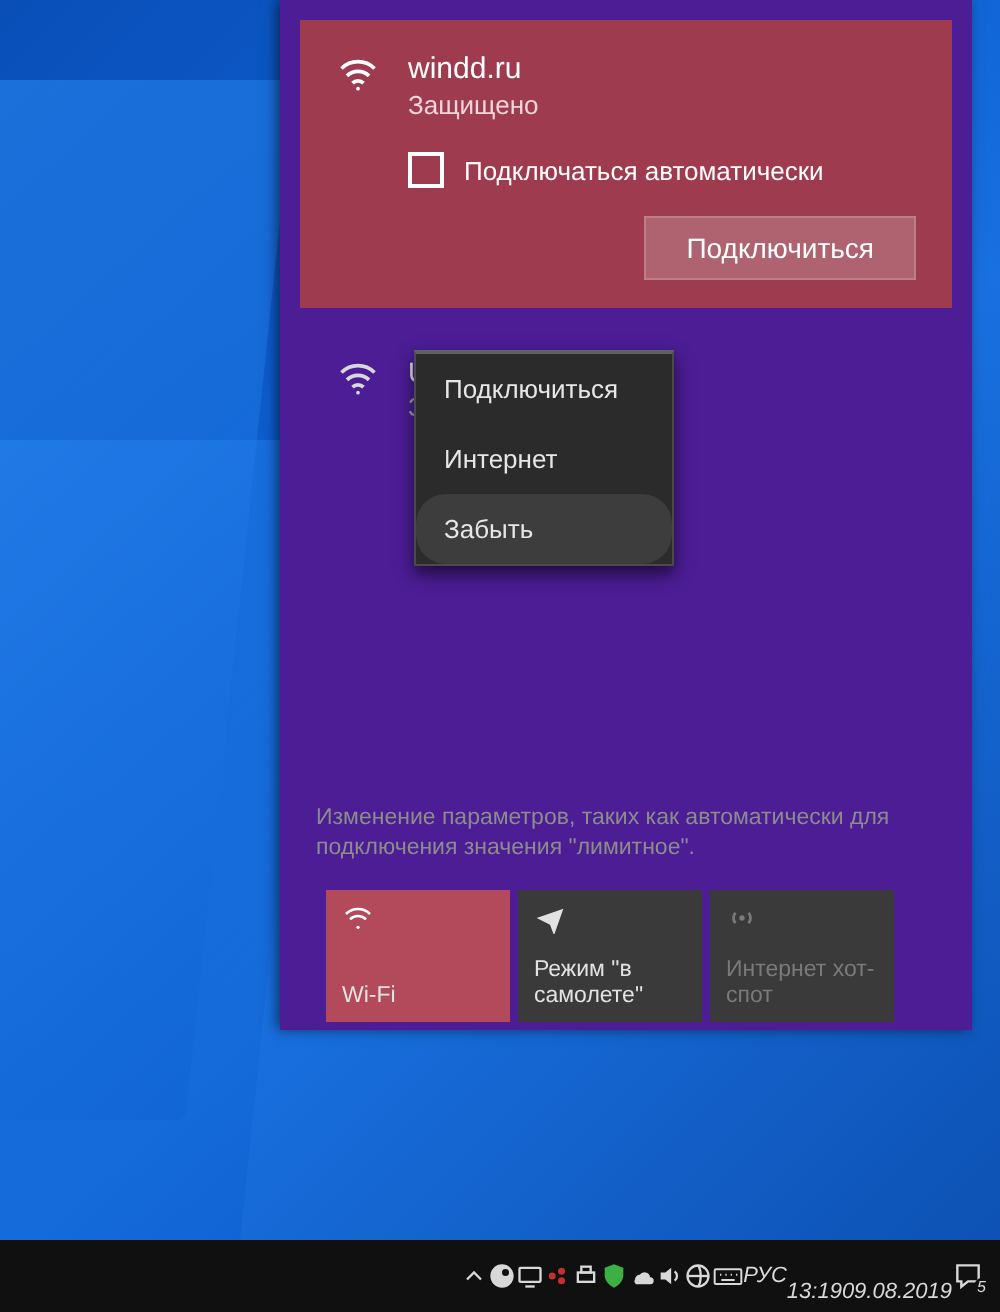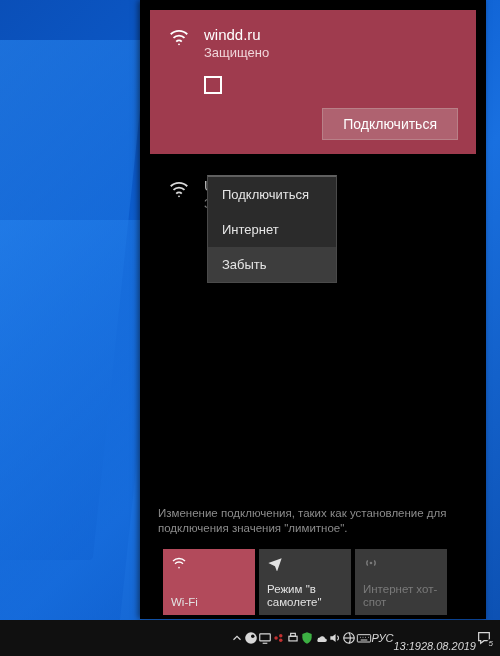--- a/index.html
+++ b/index.html
@@ -12,22 +12,22 @@
   }
   .desktop::before, .desktop::after {
     content:""; position:absolute; background:linear-gradient(135deg,#2b8bf5 0%,#0d5ecf 100%);
     opacity:.55; border-radius:4px; transform:skewX(-6deg);
   }
   .desktop::before { left:-40px; top:40px; width:160px; height:520px; }
   .desktop::after  { left:-120px; top:220px; width:260px; height:420px; }
 
   
   .flyout {
-    position:absolute; top:0; right:14px; width:346px; height:619px;
-    background:#000000; color:#d8d8d8; box-shadow:-2px 0 6px rgba(0,0,0,.5);
+    position:absolute; top:0; right:14px; width:346px; height:515px;
+    background:#4c1d95; color:#d8d8d8; box-shadow:-2px 0 6px rgba(0,0,0,.5);
     display:flex; flex-direction:column;
   }
   .wifi-box { margin:10px; background:#9f3b4e; color:#fff; padding:16px 18px 14px 18px; }
   .wifi-head { display:flex; gap:14px; }
   .wifi-title { font-size:15px; }
   .wifi-sub   { font-size:13px; color:#f0d5da; margin-top:2px; }
   .autochk { display:flex; align-items:center; gap:10px; margin:16px 0 14px 36px; font-size:13px; }
   .chk { width:18px; height:18px; border:2px solid #fff; }
   .connect-btn {
     float:right; background:#af6270; border:1px solid #b98088; color:#fff;
@@ -38,21 +38,21 @@
   .net2 .t1 { font-size:14px; color:#e8e8e8; }
   .net2 .t2 { font-size:13px; color:#a6a6a6; margin-top:2px; }
 
   
   .ctxmenu {
     position:absolute; left:207px; top:175px; width:130px;
     background:#2b2b2b; border:1px solid #4a4a4a; border-top:2px solid #606060;
     box-shadow:0 4px 8px rgba(0,0,0,.6); z-index:10;
   }
   .ctxmenu div { padding:10px 14px; font-size:13px; color:#e6e6e6; cursor:default; }
-  .ctxmenu div.hover { background:#3d3d3d; }
+  .ctxmenu div.hover { background:#3d3d3d;border-radius:15px; }
 
   .spacer { flex:1; }
 
   .settings-head { padding:12px 18px 2px 18px; font-size:14px; color:#cf6479; }
   .settings-sub  { padding:2px 18px 12px 18px; font-size:11.5px; color:#8c8c8c; line-height:1.35; }
 
   
   .tiles { display:flex; gap:4px; padding:0 4px 4px 4px; }
   .tile { width:92px; height:66px; padding:6px 8px; font-size:11.5px; color:#e2e2e2;
           background:#3a3a3a; position:relative; cursor:pointer; }
@@ -93,20 +93,21 @@
             <circle cx="12" cy="20" r="1" fill="#fff" stroke="none"></circle>
         </svg>
       </span>
       <div>
         <div class="wifi-title">windd.ru</div>
         <div class="wifi-sub">Защищено</div>
       </div>
     </div>
     <div class="autochk">
       <span class="chk"></span>
+      <span>Подключаться автоматически</span>
     </div>
     <button class="connect-btn">Подключиться</button>
     <div style="clear:both"></div>
   </div>
 
   <div class="net2">
     <span>
       <svg class="ic22" viewBox="0 0 24 24" fill="none" stroke="#d8d8d8" stroke-width="2">
         <path d="M3 9c5-5 13-5 18 0"></path>
           <path d="M6 13c3.3-3.3 8.7-3.3 12 0"></path>
@@ -115,21 +116,21 @@
       </svg>
     </span>
     <div>
       <div class="t1">UKr</div>
       <div class="t2">За</div>
     </div>
   </div>
 
   <div class="spacer"></div>
 
-  <div class="settings-sub">Изменение подключения, таких как установление для подключения значения "лимитное".</div>
+  <div class="settings-sub">Изменение параметров, таких как автоматически для подключения значения "лимитное".</div>
 
   <div class="tiles">
     <div class="tile active">
       <span>
         <svg class="ic16" viewBox="0 0 24 24" fill="none" stroke="#fff" stroke-width="2">
           <path d="M3 9c5-5 13-5 18 0"></path>
             <path d="M6 13c3.3-3.3 8.7-3.3 12 0"></path>
           <circle cx="12" cy="19" r="1.2" fill="#fff" stroke="none"></circle>
         </svg>
       </span>
@@ -219,21 +220,21 @@
     </span>
     <span>
       <svg class="ic16" viewBox="0 0 24 24" fill="none" stroke="#d8d8d8" stroke-width="1.5">
           <rect x="2" y="7" width="20" height="11" rx="1"></rect>
           <path d="M6 11h1M10 11h1M14 11h1M18 11h1M7 15h10"></path>
         </svg>
     </span>
     <span style="font-size:11px">РУС</span>
     <div class="clock">
       <div>13:19</div>
-      <div>28.08.2019</div>
+      <div>09.08.2019</div>
     </div>
     <span class="action">
       <svg class="ic16" viewBox="0 0 24 24" fill="none" stroke="#d8d8d8" stroke-width="1.8">
           <path d="M4 4h16v12H12l-5 4v-4H4z"></path>
         </svg>
       <span class="badge">5</span>
     </span>
   </div>
 </div>
 

